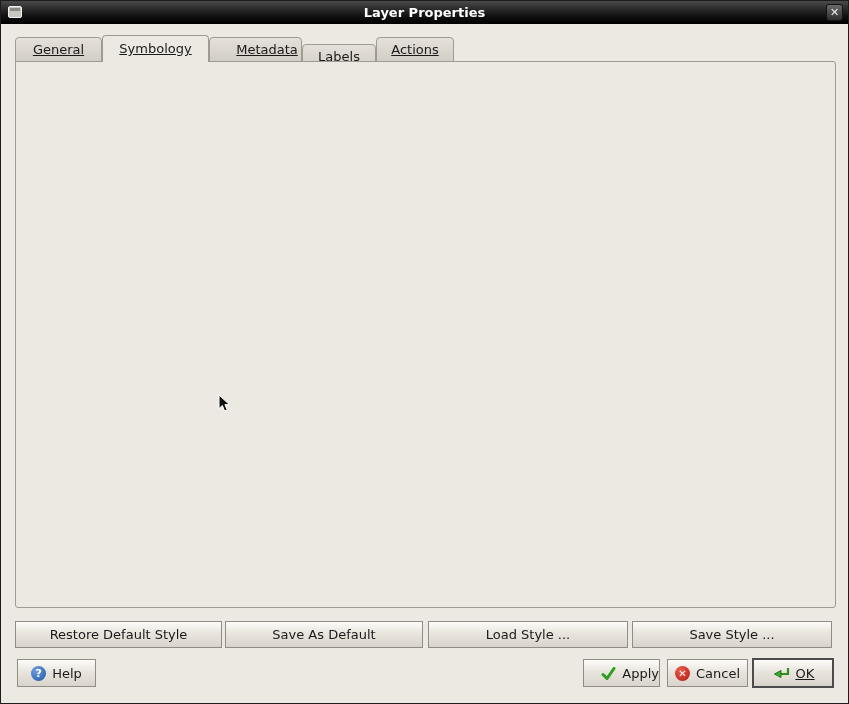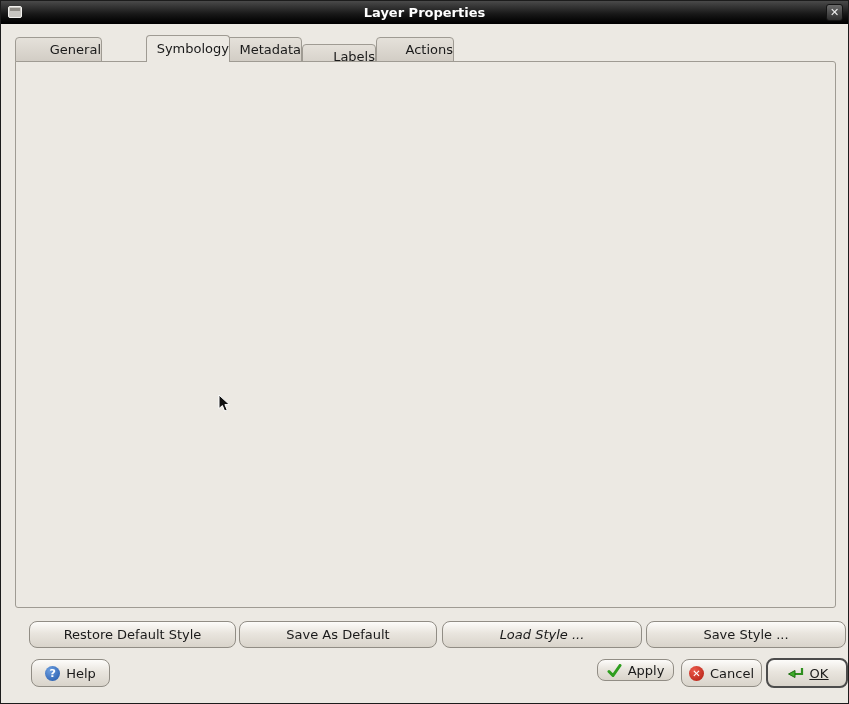--- a/index.html
+++ b/index.html
@@ -41,21 +41,21 @@
     color: #f0f0f0; font-size: 11px; line-height: 15px; text-align: center;
     cursor: default;
   }
 
   
   .tab {
     position: absolute; top: 36px; height: 25px;
     background: linear-gradient(#e5e1da, #d2cdc5);
     border: 1px solid #9f9b93;
     border-radius: 4px 4px 0 0;
-    text-align: right; line-height: 23px;
+    text-align: center; line-height: 23px; text-decoration: underline;
   }
   .tab.active {
     top: 34px; height: 27px;
     background: #ece9e3;
     border-bottom: none;
     line-height: 25px;
     z-index: 3;
   }
 
   
@@ -67,25 +67,24 @@
     z-index: 2;
   }
 
   .lbl { position: absolute; white-space: nowrap; }
 
   
   .btn, .combo, .more-btn {
     position: absolute;
     background: linear-gradient(#fdfcfa, #e9e5de 45%, #d9d4cb);
     border: 1px solid #918d85;
-    border-radius: 8px;
+    border-radius: 0;
     font-size: 13px; color: #1a1a1a;
     text-align: center;
     cursor: default;
-    margin-left: 14px;
   }
   .combo { text-align: left; display: flex; align-items: center; padding-left: 8px; }
   .combo .combo-text { flex: 1 1 auto; overflow: hidden; white-space: nowrap; }
   .combo-arrows {
     flex: 0 0 17px; align-self: stretch;
     border-left: 1px solid #a39f97;
     display: flex; flex-direction: column; align-items: center; justify-content: center;
     gap: 2px;
   }
   .arr-up { width:0; height:0; border-left:3.5px solid transparent; border-right:3.5px solid transparent; border-bottom:4px solid #2c2c2c; }
@@ -183,21 +182,21 @@
     <div class="win-icon"></div>
     <div class="titlebar-title">Layer Properties</div>
     <div class="close-btn">
       <span>✕</span>
     </div>
   </div>
 
   <div class="tab" style="left:14px; width:87px;">
     <span>General</span>
   </div>
-  <div class="tab active" style="left:101px; width:84px;margin-left:44px;">
+  <div class="tab active" style="left:101px; width:107px;">
     <span>Symbology</span>
   </div>
   <div class="tab" style="left:208px; width:93px;padding-left:23px;">
     <span>Metadata</span>
   </div>
   <div class="tab" style="left:301px; width:74px;margin-top:7px;">
     <span>Labels</span>
   </div>
   <div class="tab" style="left:375px; width:78px;">
     <span>Actions</span>
@@ -262,29 +261,29 @@
     <span class="combo-text">No Brush</span>
     <span class="combo-arrows">
       <span class="arr-up"></span>
         <span class="arr-down"></span>
     </span>
   </div>
   <div class="more-btn" style="left:612px; top:473px; width:29px; height:25px; line-height:22px;">...</div>
 
   <div class="btn" style="left:14px; top:620px; width:207px; height:27px; line-height:25px;">Restore Default Style</div>
   <div class="btn" style="left:224px; top:620px; width:198px; height:27px; line-height:25px;text-align:center;">Save As Default</div>
-  <div class="btn" style="left:427px; top:620px; width:200px; height:27px; line-height:25px;font-style:italic;">Load Style ...</div>
+  <div class="btn" style="left:427px; top:620px; width:200px; height:27px; line-height:25px;">Load Style ...</div>
   <div class="btn" style="left:631px; top:620px; width:200px; height:27px; line-height:25px;">Save Style ...</div>
 
   <div class="btn action-btn" style="left:16px; top:658px; width:79px; height:28px;">
     <span class="icon-circle help-circle">?</span>
     <span>Help</span>
   </div>
 
-  <div class="btn action-btn" style="left:582px; top:658px; width:77px; height:22px;">
+  <div class="btn action-btn" style="left:582px; top:658px; width:77px; height:28px;justify-content:flex-end;">
     <svg width="15" height="13">
       <path d="M2 7.5 L6 11.5 L13 1.5" stroke="#2f9e1f" stroke-width="3" fill="none" stroke-linecap="round"></path>
     </svg>
     <span>Apply</span>
   </div>
 
   <div class="btn action-btn" style="left:666px; top:658px; width:81px; height:28px;">
     <span class="icon-circle cancel-circle">✕</span>
     <span>Cancel</span>
   </div>

